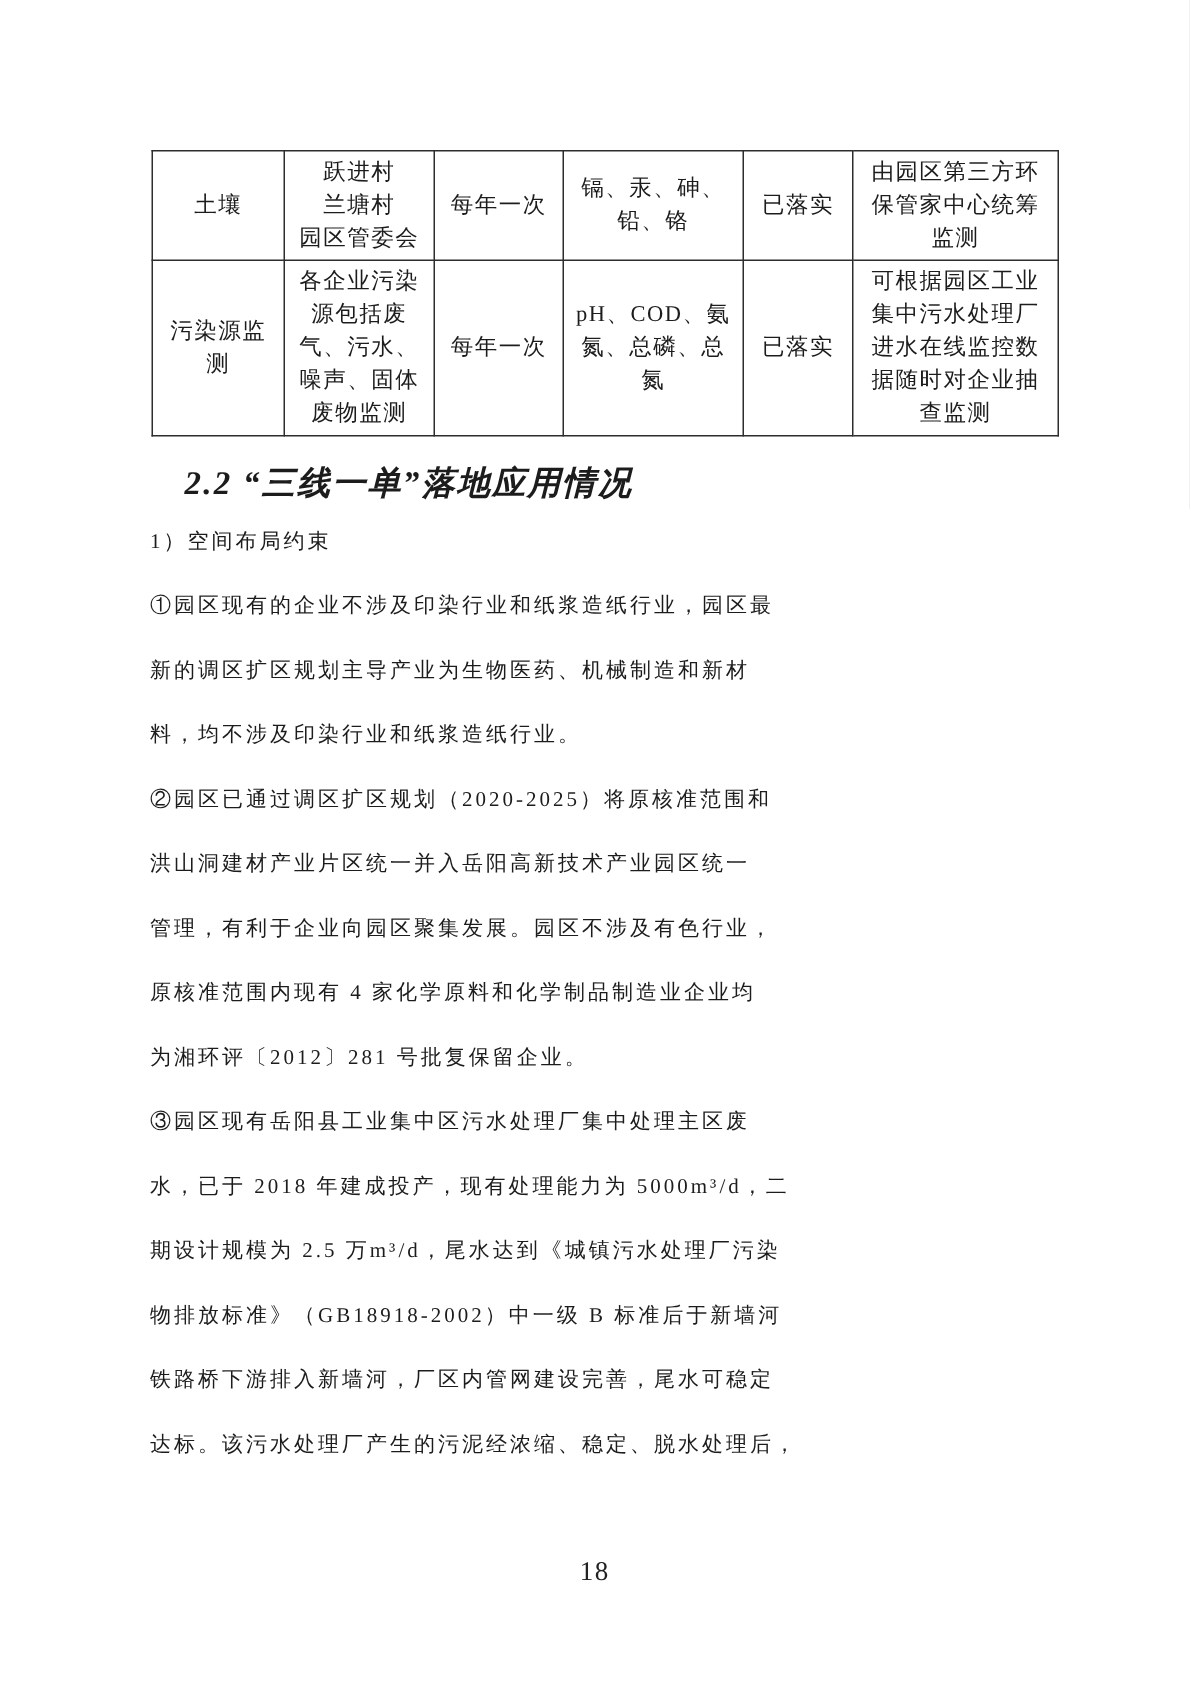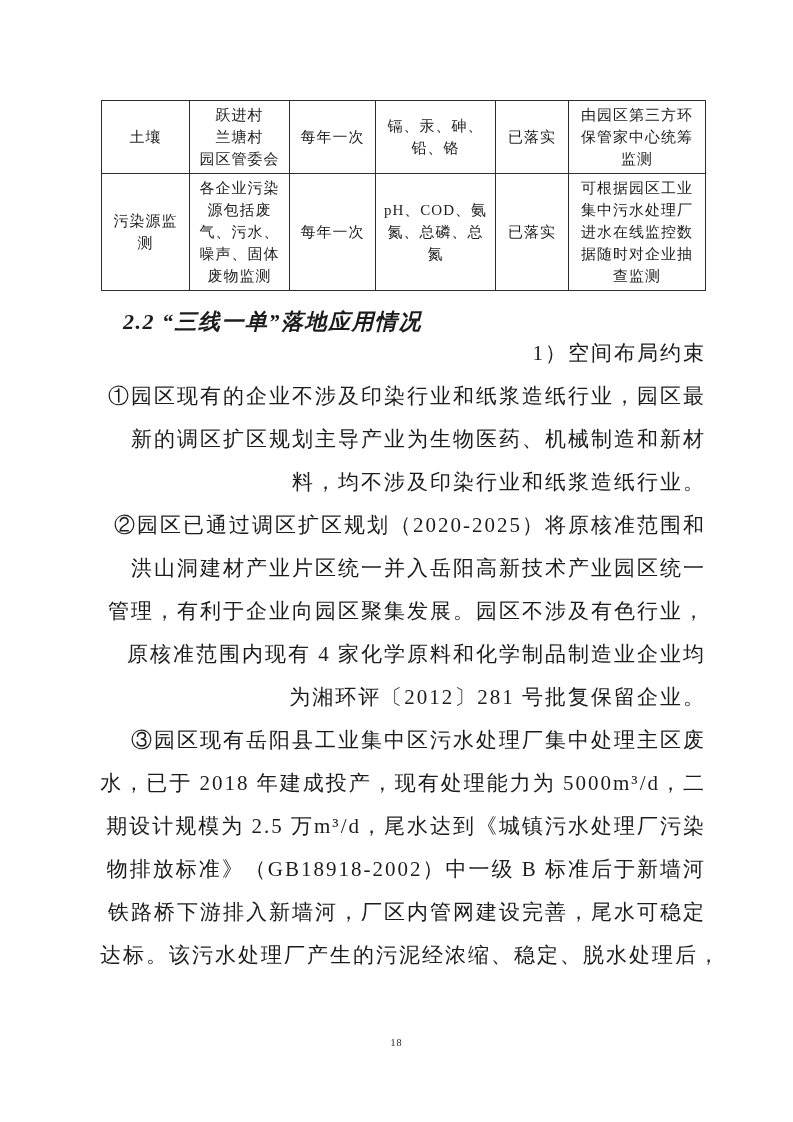--- a/index.html
+++ b/index.html
@@ -57,41 +57,40 @@
     font-style: italic;
     letter-spacing: 1.5px;
     white-space: nowrap;
     text-align: center;
   }
 
   
   .body-text {
     position: absolute;
     left: 100px;
-    top: 332px;
+    top: 340px;
     width: 606px;
-    font-size: 21px;
-    text-align: right;
+    font-size: 14px;
   }
   .para { margin: 0; }
   .text-line {
     height: 43px;
     line-height: 43px;
     letter-spacing: 2px;
     white-space: nowrap;
   }
 
   
   .page-number {
     position: absolute;
     left: 0;
     right: 0;
     top: 1037px;
     text-align: center;
-    font-size: 10px;
+    font-size: 18px;
     letter-spacing: 1px;
     color: #222;
   }
 </style>
 </head>
 <body>
 
 <div class="page">
 
   <table class="monitor-table">

